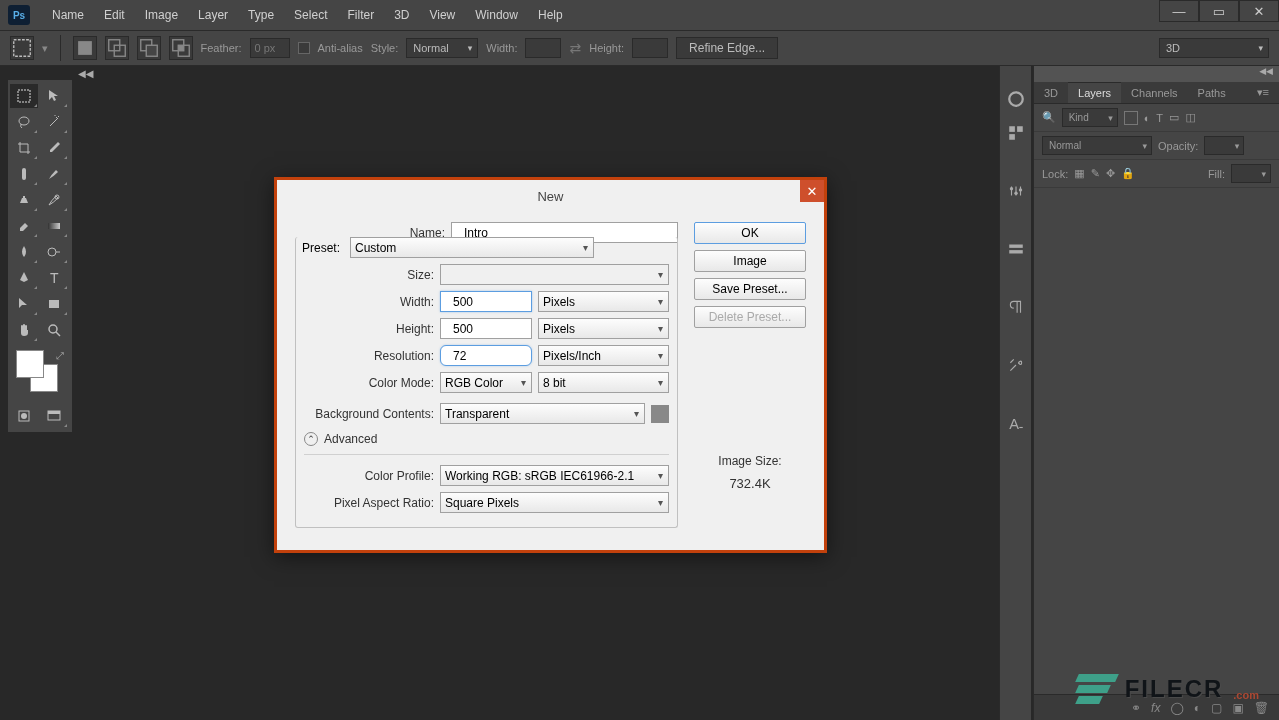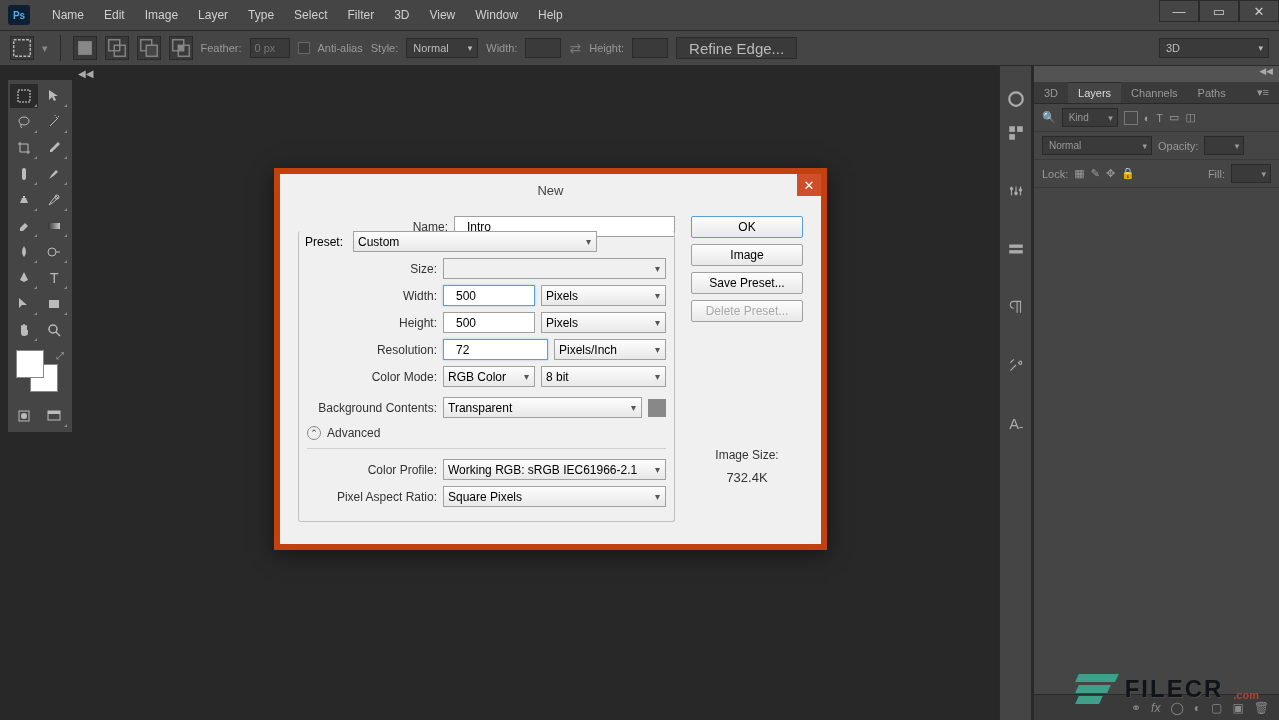--- a/index.html
+++ b/index.html
@@ -12,21 +12,21 @@
 .window-controls { position: absolute; right: 0; top: 0; display: flex; }
 .wc-btn { width: 40px; height: 22px; background: #454545; border: 1px solid #2a2a2a; color: #ccc; font-size: 13px; display: flex; align-items: center; justify-content: center; cursor: pointer; }
 
 
 .options-bar { height: 36px; background: #454545; border-top: 1px solid #2a2a2a; border-bottom: 1px solid #2a2a2a; display: flex; align-items: center; padding: 0 10px; gap: 8px; font-size: 11px; color: #999; position: relative; }
 .opt-icon { width: 24px; height: 24px; background: #3a3a3a; border: 1px solid #2a2a2a; display: flex; align-items: center; justify-content: center; }
 .opt-label { color: #999; }
 .opt-input { width: 40px; height: 20px; background: #3a3a3a; border: 1px solid #2a2a2a; color: #777; font-size: 11px; padding: 0 4px; }
 .opt-select { height: 20px; background: #3a3a3a; border: 1px solid #2a2a2a; color: #bbb; font-size: 11px; padding: 0 20px 0 6px; display: flex; align-items: center; position: relative; }
 .opt-select::after { content: "▾"; position: absolute; right: 5px; font-size: 9px; }
-.opt-button { height: 22px; background: #3a3a3a; border: 1px solid #2a2a2a; color: #bbb; font-size: 15px; padding: 0 12px; cursor: pointer; }
+.opt-button { height: 22px; background: #3a3a3a; border: 1px solid #2a2a2a; color: #bbb; font-size: 12px; padding: 0 12px; cursor: pointer; }
 .opt-checkbox { width: 12px; height: 12px; border: 1px solid #666; background: #3a3a3a; }
 .opt-right { position: absolute; right: 10px; }
 
 
 .toolbox { position: absolute; left: 8px; top: 80px; width: 64px; background: #454545; display: flex; flex-wrap: wrap; padding: 4px 2px; gap: 2px; }
 .tool-slot { width: 28px; height: 24px; display: flex; align-items: center; justify-content: center; cursor: pointer; position: relative; }
 .tool-slot.active { background: #2a2a2a; }
 .tool-slot svg { width: 16px; height: 16px; }
 .tool-mark { position: absolute; bottom: 1px; right: 1px; width: 0; height: 0; border-left: 3px solid transparent; border-bottom: 3px solid #888; }
 .color-swatches { width: 56px; height: 46px; position: relative; margin: 6px 2px; }
@@ -41,21 +41,21 @@
 .dock-icon-strip { display: flex; flex-direction: column; align-items: center; gap: 8px; padding-top: 20px; }
 .dock-icon { width: 26px; height: 26px; display: flex; align-items: center; justify-content: center; color: #aaa; cursor: pointer; }
 .panel-tabs { display: flex; height: 22px; background: #3a3a3a; border-bottom: 1px solid #2a2a2a; }
 .panel-tab { padding: 0 10px; font-size: 11px; color: #999; display: flex; align-items: center; cursor: pointer; }
 .panel-tab.active { background: #454545; color: #ddd; border-top: 1px solid #2a2a2a; }
 .panel-row { height: 28px; display: flex; align-items: center; padding: 0 8px; gap: 6px; font-size: 11px; color: #999; border-bottom: 1px solid #3a3a3a; }
 .panel-select { flex: 1; height: 19px; background: #3a3a3a; border: 1px solid #2a2a2a; display: flex; align-items: center; padding: 0 6px; font-size: 10px; position: relative; }
 .panel-select::after { content: "▾"; position: absolute; right: 4px; font-size: 9px; }
 
 
-.dialog { position: absolute; left: 274px; top: 168px; width: 553px; background: #f0f0f0; border: 6px solid #c2410c; box-shadow: 0 4px 20px rgba(0,0,0,0.5); }
+.dialog { position: absolute; left: 274px; top: 177px; width: 553px; background: #f0f0f0; border: 3px solid #c2410c; box-shadow: 0 4px 20px rgba(0,0,0,0.5); }
 .dialog-title { height: 32px; display: flex; align-items: center; justify-content: center; font-size: 13px; color: #444; position: relative; }
 .dialog-close { position: absolute; right: 0; top: 0; width: 24px; height: 22px; background: #ce4f2c; color: #fff; display: flex; align-items: center; justify-content: center; font-size: 13px; cursor: pointer; }
 .dialog-body { padding: 10px 18px 22px 18px; display: flex; gap: 16px; }
 .dialog-left { flex: 1; }
 .dialog-right { width: 112px; display: flex; flex-direction: column; gap: 6px; }
 .dlg-row { display: flex; align-items: center; margin-bottom: 6px; gap: 6px; }
 .dlg-label { width: 150px; text-align: right; font-size: 12px; color: #333; }
 .dlg-label-s { width: 130px; text-align: right; font-size: 12px; color: #333; }
 .dlg-input { height: 21px; border: 1px solid #a0a0a0; background: #fff; font-size: 12px; padding: 0 12px; }
 .dlg-input.active { border: 1px solid #5c9de0; box-shadow: 0 0 2px rgba(92,157,224,0.5); }
@@ -428,21 +428,21 @@
           <input class="dlg-input active" style="width: 92px;" value="500">
           <div class="dlg-select" style="flex:1">Pixels</div>
         </div>
         <div class="dlg-row">
           <span class="dlg-label-s">Height:</span>
           <input class="dlg-input" style="width: 92px;" value="500">
           <div class="dlg-select" style="flex:1">Pixels</div>
         </div>
         <div class="dlg-row">
           <span class="dlg-label-s">Resolution:</span>
-          <input class="dlg-input active" style="width: 105px;" value="72">
+          <input class="dlg-input active" style="width: 92px; border-radius: 6px;" value="72">
           <div class="dlg-select" style="flex:1">Pixels/Inch</div>
         </div>
         <div class="dlg-row">
           <span class="dlg-label-s">Color Mode:</span>
           <div class="dlg-select" style="width:92px">RGB Color</div>
           <div class="dlg-select" style="flex:1">8 bit</div>
         </div>
         <div class="dlg-row" style="margin-top:10px">
           <span class="dlg-label-s">Background Contents:</span>
           <div class="dlg-select" style="flex:1">Transparent</div>

